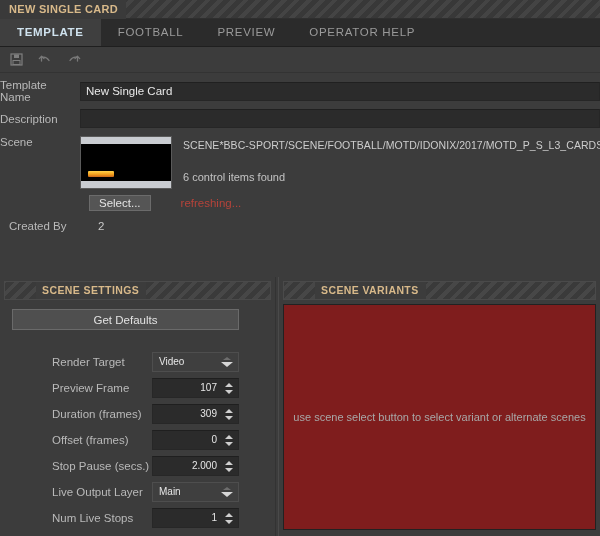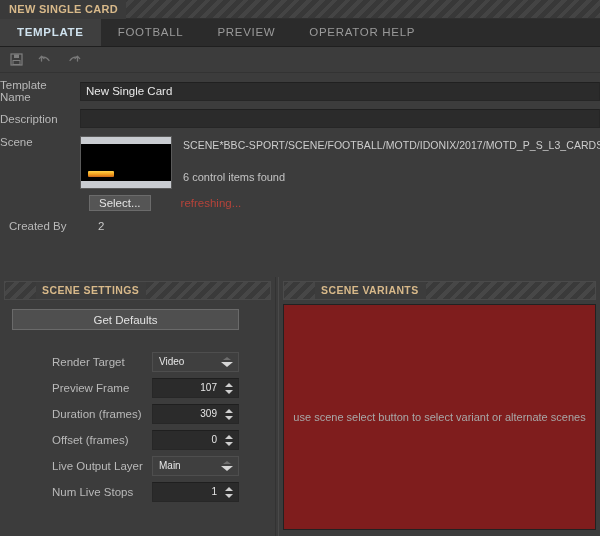--- a/index.html
+++ b/index.html
@@ -411,20 +411,30 @@
       <span class="slbl">Offset (frames)</span>
       <div class="ctrl spin">
         <span class="val">0</span>
         <span class="spinarrows">
           <span class="up"></span>
             <span class="dn"></span>
         </span>
       </div>
     </div>
 
+    <div class="srow">
+      <span class="slbl">Stop Pause (secs.)</span>
+      <div class="ctrl spin">
+        <span class="val">2.000</span>
+        <span class="spinarrows">
+          <span class="up"></span>
+            <span class="dn"></span>
+        </span>
+      </div>
+    </div>
 
     <div class="srow">
       <span class="slbl">Live Output Layer</span>
       <div class="ctrl combo">
         <span class="val">Main</span>
         <span class="comboarrows">
           <span class="up"></span>
             <span class="dn"></span>
         </span>
       </div>

